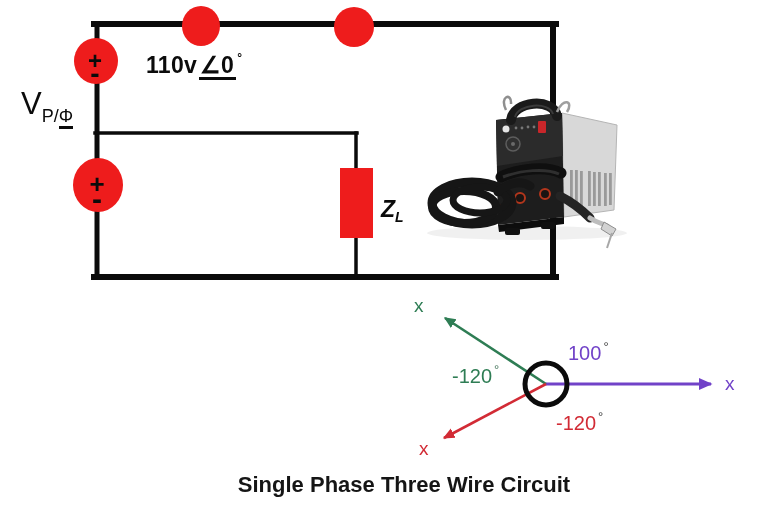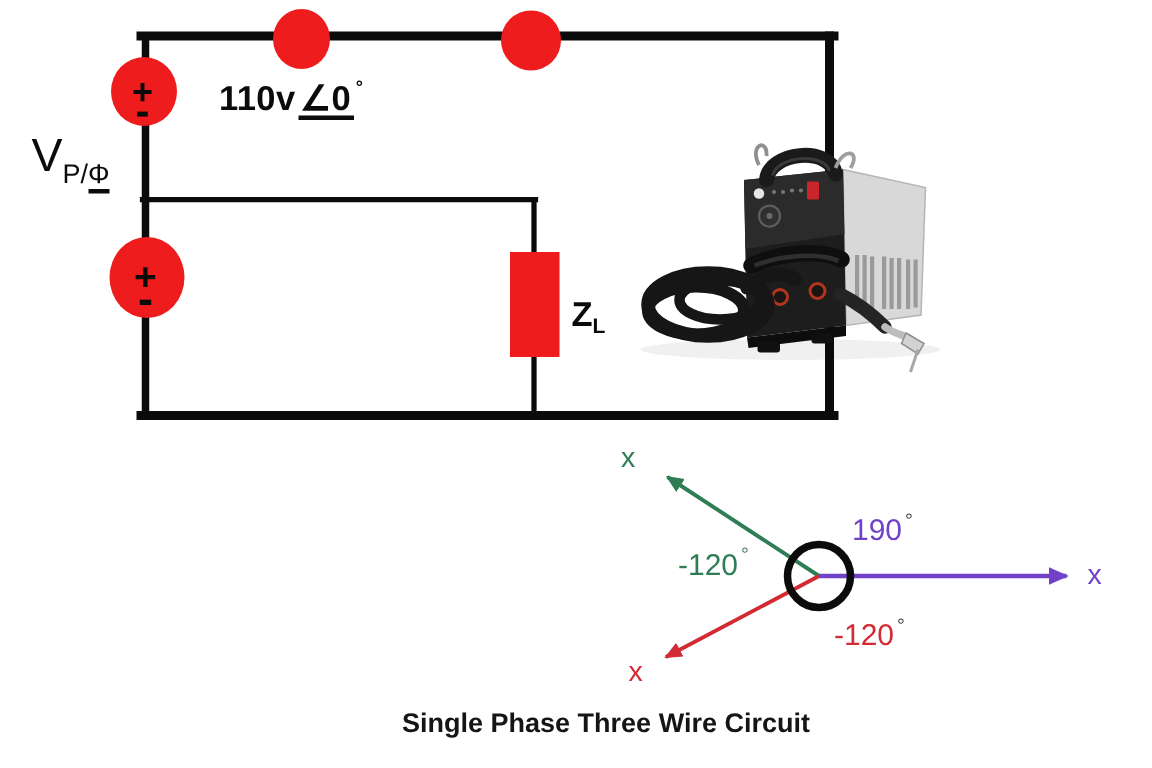--- a/index.html
+++ b/index.html
@@ -16,39 +16,39 @@
   .vp-phi{border-bottom:3px solid #0b0b0b;padding-bottom:0px;}
   
   .vlab{font-weight:bold;font-size:23px;letter-spacing:0.3px;}
   .v1{left:146px;top:51px;}
   .v2{left:144px;top:165px;}
   .ang{border-bottom:3px solid #0b0b0b;padding:0 2px 0 1px;display:inline-block;line-height:1.05;}
   .v1 .ang{margin-left:2px;}
   .v2 .ang{margin-left:8px;}
   .deg{font-size:12px;vertical-align:11px;margin-left:1px;}
   
-  .zl{left:381px;top:196px;font-weight:bold;}
+  .zl{left:381px;top:196px;font-weight:bold;font-style:italic;}
   .zl-z{font-size:23px;}
   .zl-sub{font-size:14px;position:relative;top:5px;}
   
   .pa{font-size:20px;}
   .pdeg{font-size:13px;vertical-align:9px;margin-left:2px;color:#3c3c3c;}
   .pa-purple{left:568px;top:339px;color:#7142c8;}
   .pa-green{left:452px;top:362px;color:#2e7d54;}
   .pa-green .pdeg{color:#49795f;}
   .pa-red{left:556px;top:409px;color:#d22b35;}
   
   .xlbl{font-size:19px;}
   .x-green{left:414px;top:295px;color:#2e7d54;}
   .x-purple{left:725px;top:373px;color:#7142c8;}
   .x-red{left:419px;top:438px;color:#d22b35;}
   
   .title{
     position:absolute;left:40px;right:0;top:472px;text-align:center;
-    font-weight:bold;font-size:18px;color:#151515;
+    font-weight:bold;font-size:22px;color:#151515;
   }
   .coil{fill:none;stroke:#161616;stroke-linecap:round;}
 </style>
 </head>
 <body>
 
 <div class="canvas">
 
   <svg width="768" height="512" viewBox="0 0 768 512">
     <defs>
@@ -159,21 +159,21 @@
   <div class="lbl vlab v1">
     <span>110v</span><span class="ang"><span>∠</span><span>0</span></span><span class="deg">°</span>
   </div>
 
 
   <div class="lbl zl">
     <span class="zl-z">Z</span><span class="zl-sub">L</span>
   </div>
 
   <div class="lbl pa pa-purple">
-    <span>190</span><span class="pdeg">°</span>
+    <span>100</span><span class="pdeg">°</span>
   </div>
   <div class="lbl pa pa-green">
     <span>-120</span><span class="pdeg">°</span>
   </div>
   <div class="lbl pa pa-red">
     <span>-120</span><span class="pdeg">°</span>
   </div>
 
   <div class="lbl xlbl x-green">x</div>
   <div class="lbl xlbl x-purple">x</div>

